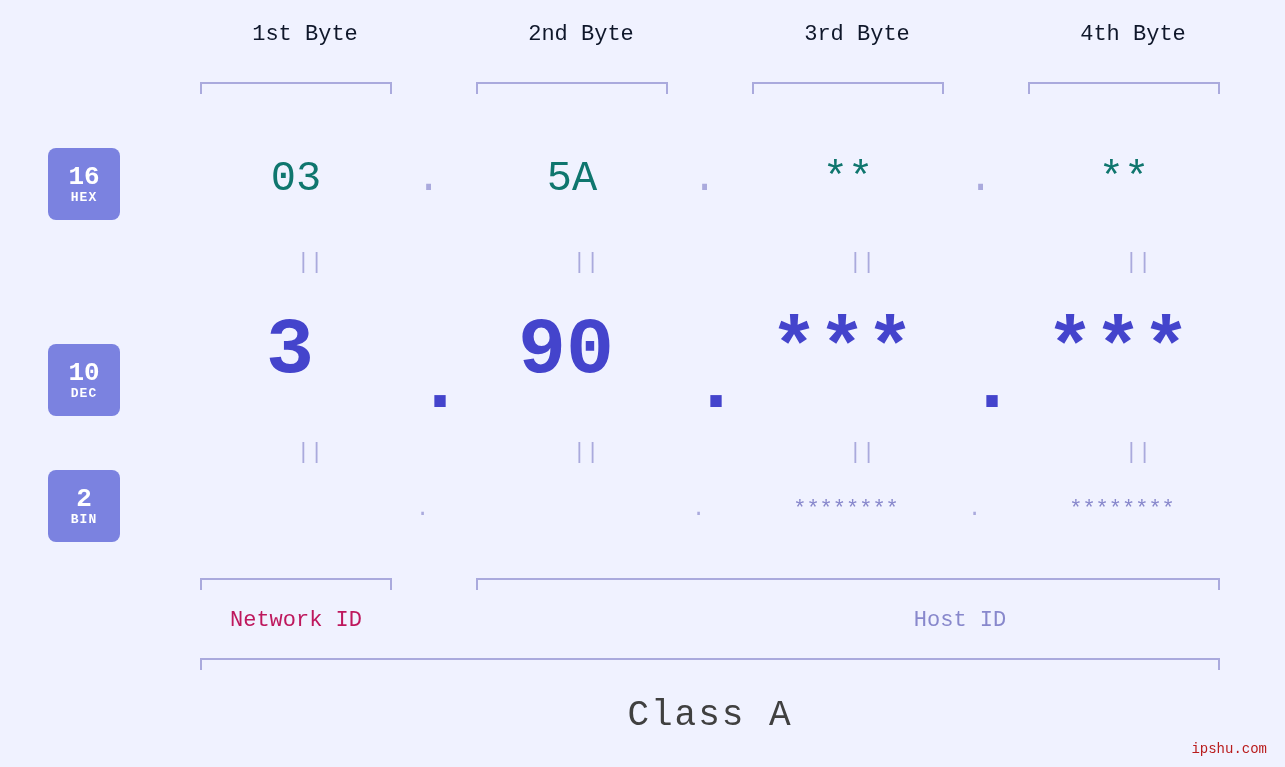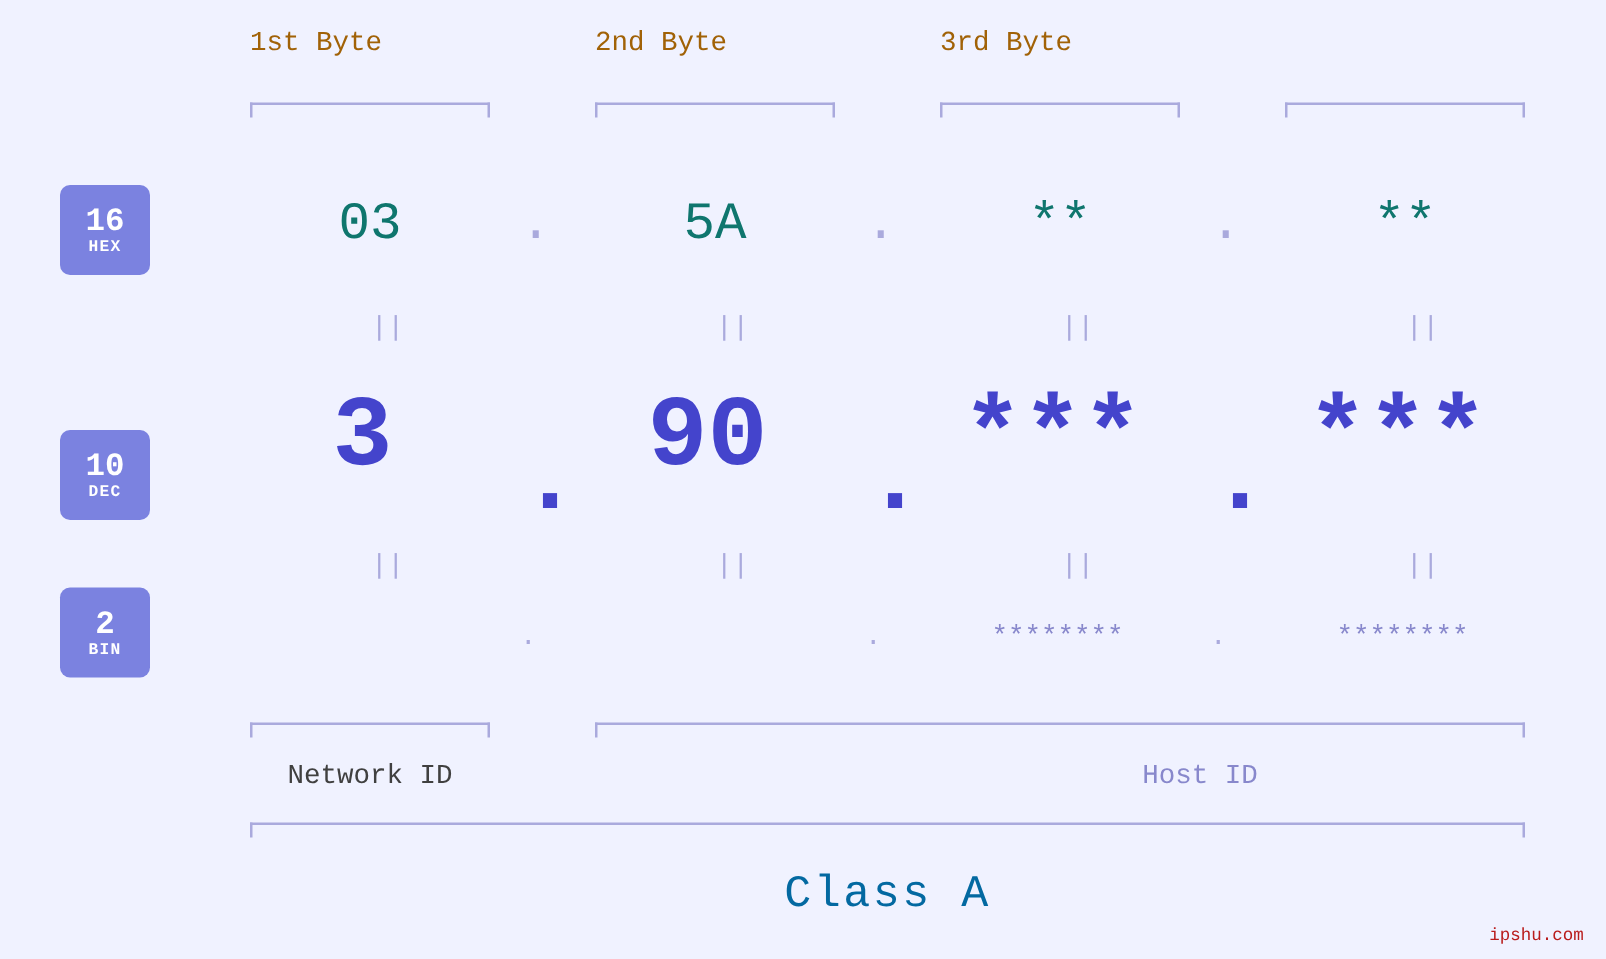--- a/index.html
+++ b/index.html
@@ -44,24 +44,24 @@
     }
 
     .badge-hex { top: 148px; left: 48px; align-items: center; }
     .badge-dec { top: 308px; left: 48px; margin-top: 36px; }
     .badge-bin { top: 470px; left: 48px; }
 
     
     .col-header {
       position: absolute;
       top: 22px;
-      color: #a16207;
-      font-size: 22px;
-      font-family: 'Courier New', Courier, monospace;
-      text-align: left;
+      color: #0f172a;
+      font-size: 22px;
+      font-family: 'Courier New', Courier, monospace;
+      text-align: center;
     }
     .col1-header { left: 200px; width: 210px; }
     .col2-header { left: 476px; width: 210px; }
     .col3-header { left: 752px; width: 210px; }
     .col4-header { left: 1028px; width: 210px; }
 
     
     .bracket-top {
       position: absolute;
       top: 82px;
@@ -233,21 +233,21 @@
     .dot-bin-2 { top: 497px; left: 692px; }
     .dot-bin-3 { top: 497px; left: 968px; }
 
     
     .label-networkid {
       position: absolute;
       top: 608px;
       left: 200px;
       width: 192px;
       text-align: center;
-      color: #404040;
+      color: #be185d;
       font-size: 22px;
       font-family: 'Courier New', Courier, monospace;
     }
     .label-hostid {
       position: absolute;
       top: 608px;
       left: 700px;
       width: 520px;
       text-align: center;
       color: #8888cc;
@@ -255,21 +255,21 @@
       font-family: 'Courier New', Courier, monospace;
     }
 
     
     .label-classa {
       position: absolute;
       top: 695px;
       left: 200px;
       width: 1020px;
       text-align: center;
-      color: #0369a1;
+      color: #404040;
       font-size: 36px;
       font-family: 'Courier New', Courier, monospace;
       letter-spacing: 2px;
     }
 
     
     .watermark {
       position: absolute;
       bottom: 10px;
       right: 18px;
@@ -294,20 +294,21 @@
   </div>
 
   <div class="badge badge-bin">
     <span class="badge-num">2</span>
     <span class="badge-label">BIN</span>
   </div>
 
   <div class="col-header col1-header">1st Byte</div>
   <div class="col-header col2-header">2nd Byte</div>
   <div class="col-header col3-header">3rd Byte</div>
+  <div class="col-header col4-header">4th Byte</div>
 
   <div class="bracket-top bt1"></div>
   <div class="bracket-top bt2"></div>
   <div class="bracket-top bt3"></div>
   <div class="bracket-top bt4"></div>
 
   <div class="hex-val hex1">03</div>
   <div class="hex-val hex2">5A</div>
   <div class="hex-val hex3">**</div>
   <div class="hex-val hex4">**</div>

